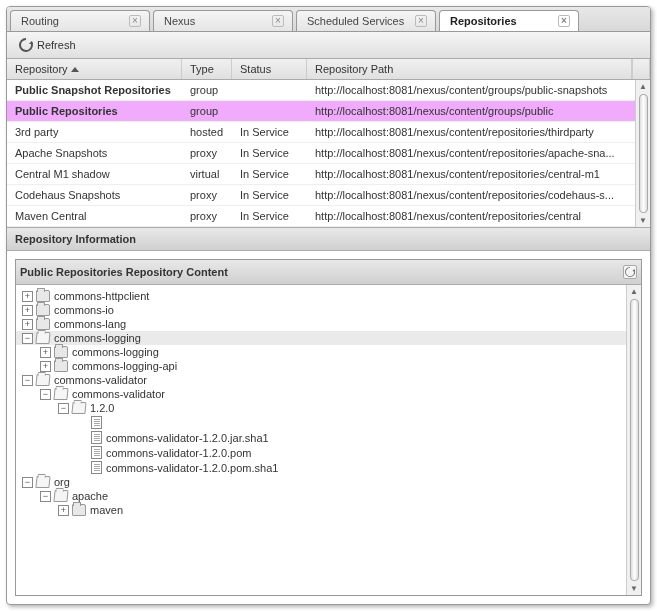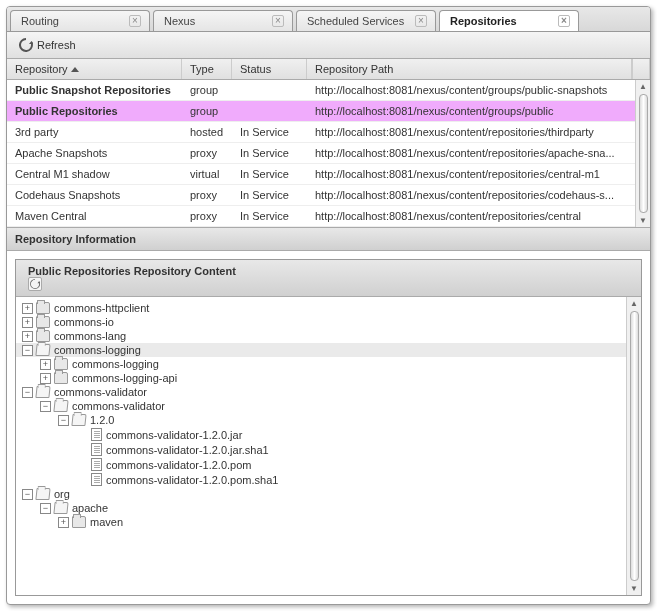--- a/index.html
+++ b/index.html
@@ -160,26 +160,26 @@
   .content-panel {
     border: 1px solid #999;
     flex: 1;
     display: flex;
     flex-direction: column;
     overflow: hidden;
   }
   .content-title {
     background: linear-gradient(#e8e8e8, #d0d0d0);
     border-bottom: 1px solid #aaa;
-    padding: 5px 12px;
+    padding: 5px 4px;
     font-weight: bold;
     font-size: 11px;
     display: flex;
     justify-content: space-between;
-    flex-direction: column;
+    align-items: center;
   }
   .tree {
     flex: 1;
     overflow: hidden;
     position: relative;
     padding: 4px 0;
     background: #fff;
   }
   .tree-node {
     display: flex;
@@ -378,21 +378,20 @@
             <span>commons-validator</span>
           </div>
           <div class="tree-node" style="padding-left: 42px;">
             <span class="expander">−</span>
             <span class="folder-open-icon"></span>
             <span>1.2.0</span>
           </div>
           <div class="tree-node" style="padding-left: 60px;">
             <span class="expander-space"></span>
             <span class="file-icon"></span>
-            <span>commons-validator-1.2.0.jar</span>
           </div>
           <div class="tree-node" style="padding-left: 60px;">
             <span class="expander-space"></span>
             <span class="file-icon"></span>
             <span>commons-validator-1.2.0.jar.sha1</span>
           </div>
           <div class="tree-node" style="padding-left: 60px;">
             <span class="expander-space"></span>
             <span class="file-icon"></span>
             <span>commons-validator-1.2.0.pom</span>

